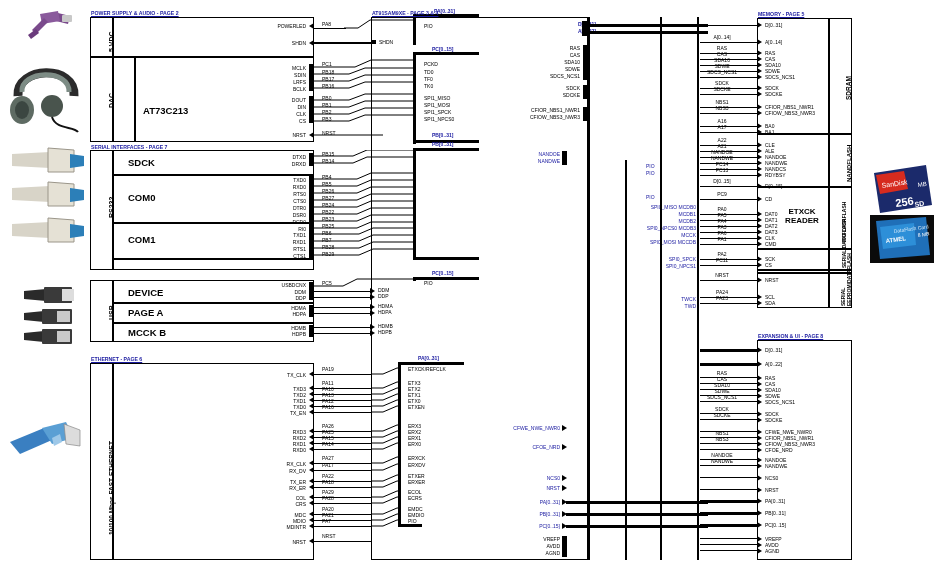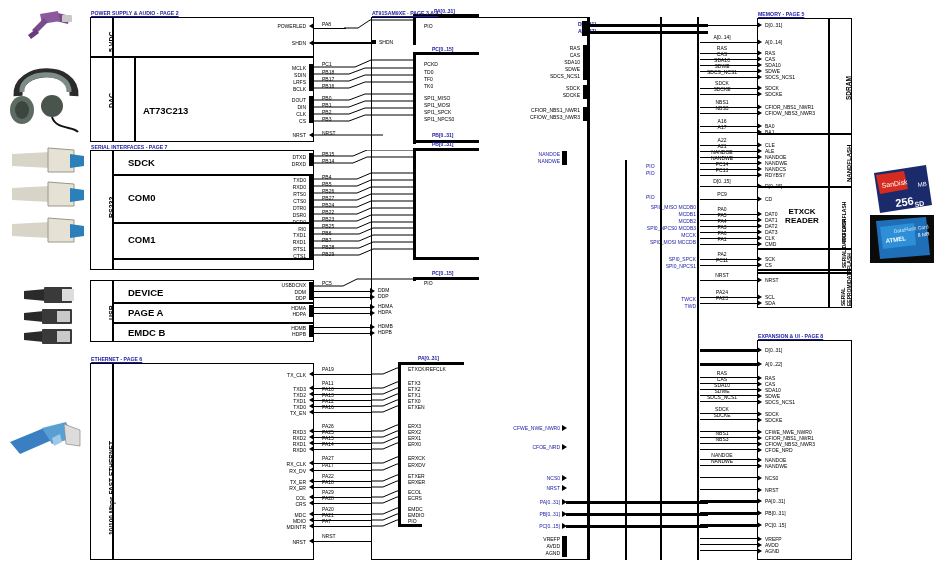--- a/index.html
+++ b/index.html
@@ -317,21 +317,21 @@
     </g>
   </svg>
 
   <div class="box" style="left:90px;top:280px;width:224px;height:62px;"></div>
   <div class="vl2" style="left:112px;top:280px;height:62px;"></div>
   <div class="hl2" style="left:112px;top:302px;width:202px;"></div>
   <div class="hl2" style="left:112px;top:322px;width:202px;"></div>
   <div class="mid vert" style="left:108px;top:320px;transform:rotate(-90deg);">USB</div>
   <div class="big" style="left:128px;top:288px;">DEVICE</div>
   <div class="big" style="left:128px;top:308px;">PAGE A</div>
-  <div class="big" style="left:128px;top:328px;">EMDC B</div>
+  <div class="big" style="left:128px;top:328px;">MCCK B</div>
 
   <div class="lbl" style="left:250px;top:283px;text-align:right;width:56px;">USBDCNX</div>
   <div class="lbl" style="left:250px;top:290px;text-align:right;width:56px;">DDM</div>
   <div class="lbl" style="left:250px;top:296px;text-align:right;width:56px;">DDP</div>
   <div class="lbl" style="left:250px;top:306px;text-align:right;width:56px;">HDMA</div>
   <div class="lbl" style="left:250px;top:312px;text-align:right;width:56px;">HDPA</div>
   <div class="lbl" style="left:250px;top:326px;text-align:right;width:56px;">HDMB</div>
   <div class="lbl" style="left:250px;top:332px;text-align:right;width:56px;">HDPB</div>
   <div class="boxline" style="left:309px;top:282px;width:4px;height:18px;"></div>
   <div class="boxline" style="left:309px;top:305px;width:4px;height:12px;"></div>

